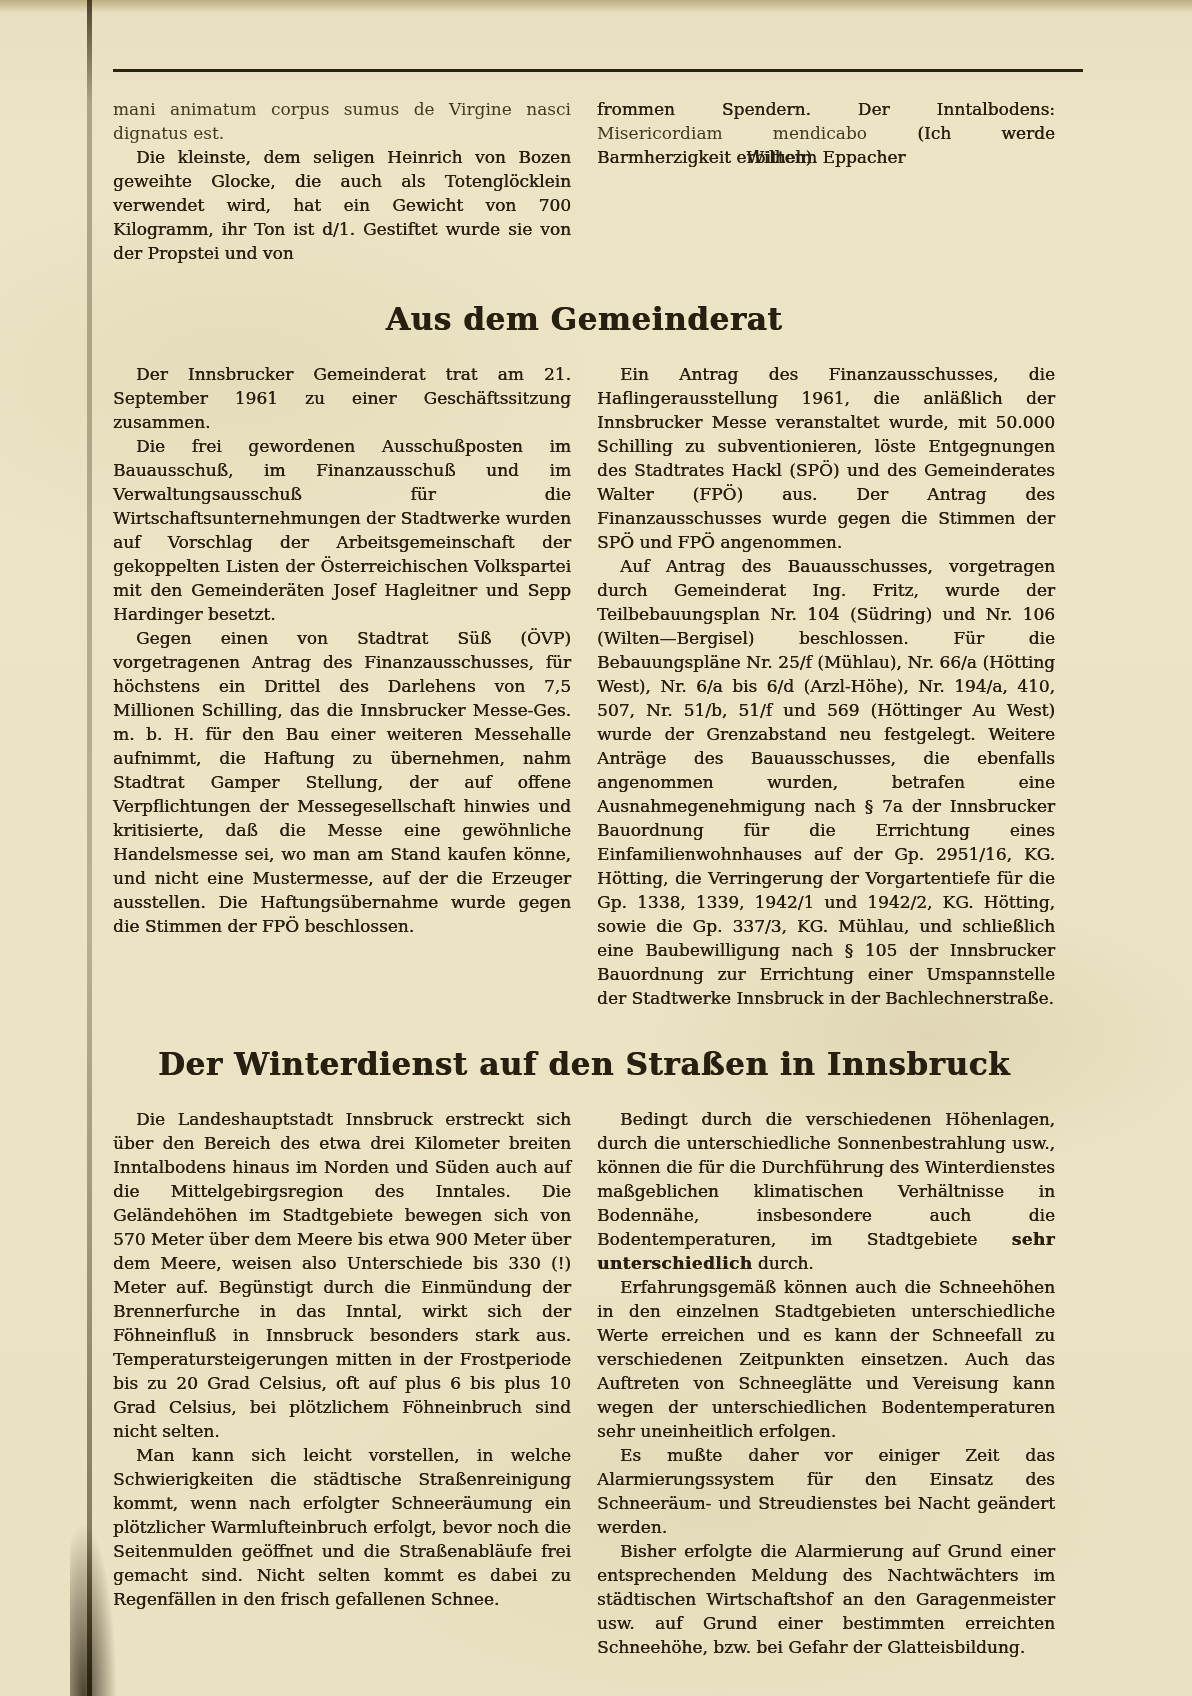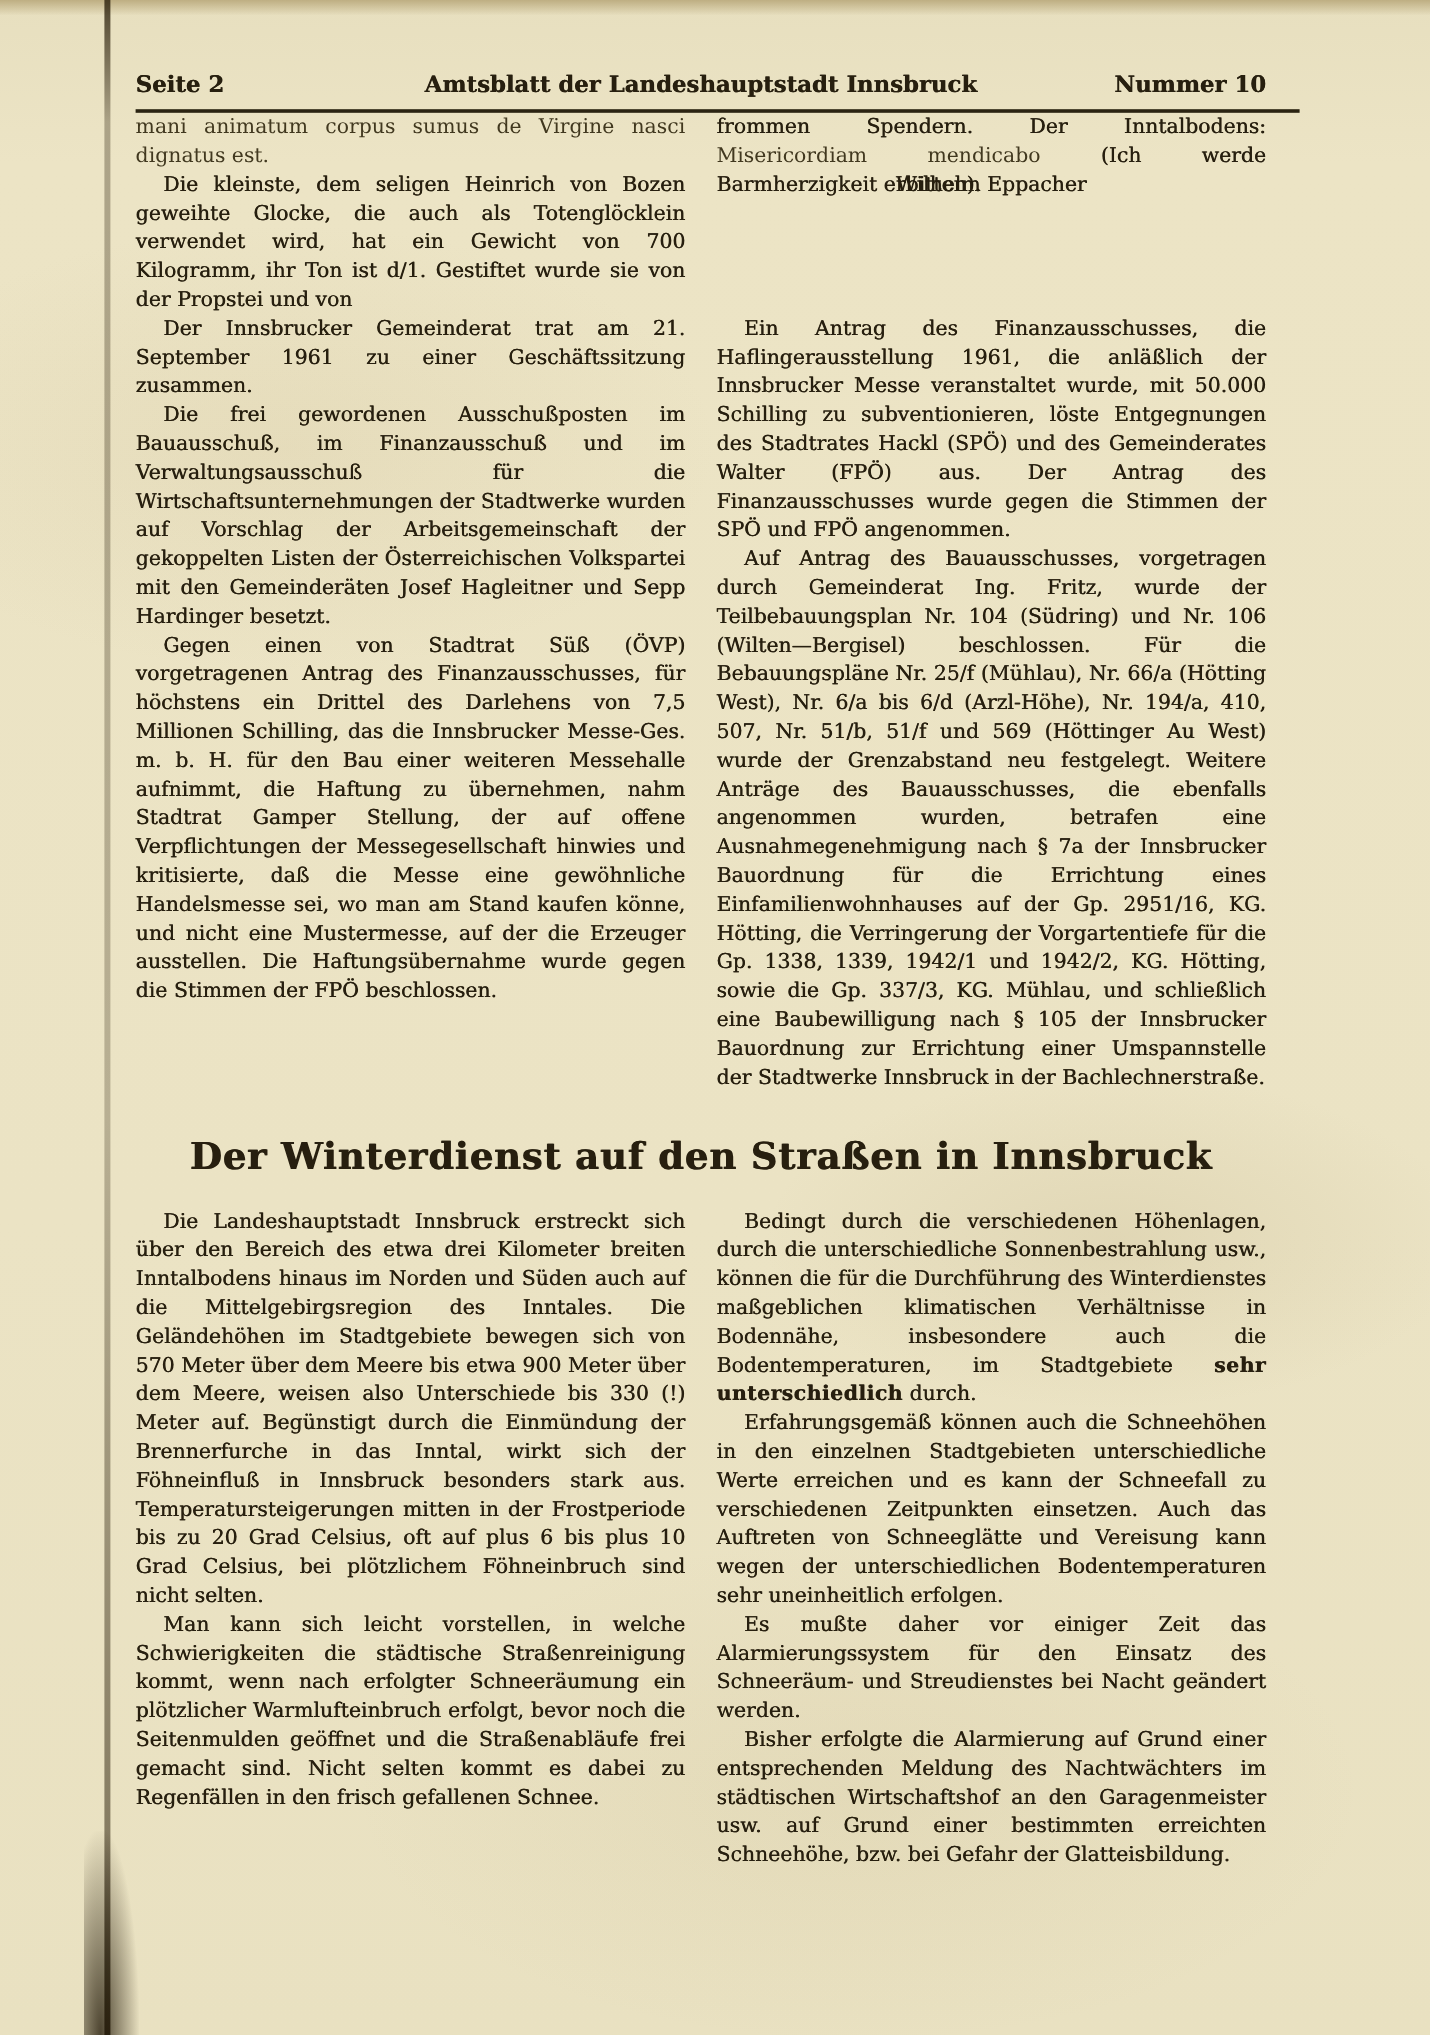--- a/index.html
+++ b/index.html
@@ -30,21 +30,21 @@
 
   
   .masthead{display:flex;align-items:baseline;font-size:19px;font-weight:bold;
     text-shadow:0.4px 0 currentColor;}
   .masthead .left{width:200px;text-align:left;}
   .masthead .center{flex:1;text-align:center;}
   .masthead .right{width:200px;text-align:right;}
   .head-rule{border:none;border-top:3px solid #2b2312;margin:9px 0 0 0;width:103%;}
 
   
-  .columns{display:flex;gap:26px;}
+  .columns{display:flex;gap:26px;margin-top:25px;}
   .col{flex:1;text-align:justify;font-size:17px;line-height:24px;}
   p.para{margin:0;}
   p.indent{text-indent:1.35em;}
   .fr{text-shadow:0.35px 0 currentColor;}             
   .antiqua{color:#41381f;text-shadow:none;}           
   .emph{font-weight:bold;text-shadow:0.4px 0 currentColor;letter-spacing:0.4px;}
   .sig{text-align:center;margin-top:-24px;text-shadow:0.35px 0 currentColor;}
 
   .section-heading{
     text-align:center;font-size:31px;font-weight:bold;
@@ -54,38 +54,34 @@
 </style>
 </head>
 <body>
 
 <div class="page">
   <div class="scan-top-band"></div>
   <div class="scan-gutter-line"></div>
   <div class="scan-corner-shadow"></div>
 
   <div class="content">
-    <div class="masthead">
-      <span class="left">Seite 2</span>
-      <span class="center">Amtsblatt der Landeshauptstadt Innsbruck</span>
-      <span class="right">Nummer 10</span>
-    </div>
     <hr class="head-rule">
 
     <main id="page-body">
         <div class="columns">
           <div class="col">
             <p class="para"><span class="antiqua">mani animatum corpus sumus de Virgine nasci dignatus est.</span></p>
             <p class="para indent"><span class="fr">Die kleinste, dem seligen Heinrich von Bozen geweihte Glocke, die auch als Totenglöcklein verwendet wird, hat ein Gewicht von 700 Kilogramm, ihr Ton ist d/1. Gestiftet wurde sie von der Propstei und von</span></p>
           </div>
           <div class="col">
             <p class="para"><span class="fr">frommen Spendern. Der Inntalbodens: </span><span class="antiqua">Misericordiam mendicabo</span><span class="fr"> (Ich werde Barmherzigkeit erbitten).</span></p>
             <div class="sig">Wilhelm Eppacher</div>
           </div>
         </div>
+        <h2 class="section-heading">Aus dem Gemeinderat</h2>
         <div class="columns">
           <div class="col">
             <p class="para indent"><span class="fr">Der Innsbrucker Gemeinderat trat am 21. September 1961 zu einer Geschäftssitzung zusammen.</span></p>
             <p class="para indent"><span class="fr">Die frei gewordenen Ausschußposten im Bauausschuß, im Finanzausschuß und im Verwaltungsausschuß für die Wirtschaftsunternehmungen der Stadtwerke wurden auf Vorschlag der Arbeitsgemeinschaft der gekoppelten Listen der Österreichischen Volkspartei mit den Gemeinderäten Josef Hagleitner und Sepp Hardinger besetzt.</span></p>
             <p class="para indent"><span class="fr">Gegen einen von Stadtrat Süß (ÖVP) vorgetragenen Antrag des Finanzausschusses, für höchstens ein Drittel des Darlehens von 7,5 Millionen Schilling, das die Innsbrucker Messe-Ges. m. b. H. für den Bau einer weiteren Messehalle aufnimmt, die Haftung zu übernehmen, nahm Stadtrat Gamper Stellung, der auf offene Verpflichtungen der Messegesellschaft hinwies und kritisierte, daß die Messe eine gewöhnliche Handelsmesse sei, wo man am Stand kaufen könne, und nicht eine Mustermesse, auf der die Erzeuger ausstellen. Die Haftungsübernahme wurde gegen die Stimmen der FPÖ beschlossen.</span></p>
           </div>
           <div class="col">
             <p class="para indent"><span class="fr">Ein Antrag des Finanzausschusses, die Haflingerausstellung 1961, die anläßlich der Innsbrucker Messe veranstaltet wurde, mit 50.000 Schilling zu subventionieren, löste Entgegnungen des Stadtrates Hackl (SPÖ) und des Gemeinderates Walter (FPÖ) aus. Der Antrag des Finanzausschusses wurde gegen die Stimmen der SPÖ und FPÖ angenommen.</span></p>
             <p class="para indent"><span class="fr">Auf Antrag des Bauausschusses, vorgetragen durch Gemeinderat Ing. Fritz, wurde der Teilbebauungsplan Nr. 104 (Südring) und Nr. 106 (Wilten—Bergisel) beschlossen. Für die Bebauungspläne Nr. 25/f (Mühlau), Nr. 66/a (Hötting West), Nr. 6/a bis 6/d (Arzl-Höhe), Nr. 194/a, 410, 507, Nr. 51/b, 51/f und 569 (Höttinger Au West) wurde der Grenzabstand neu festgelegt. Weitere Anträge des Bauausschusses, die ebenfalls angenommen wurden, betrafen eine Ausnahmegenehmigung nach § 7a der Innsbrucker Bauordnung für die Errichtung eines Einfamilienwohnhauses auf der Gp. 2951/16, KG. Hötting, die Verringerung der Vorgartentiefe für die Gp. 1338, 1339, 1942/1 und 1942/2, KG. Hötting, sowie die Gp. 337/3, KG. Mühlau, und schließlich eine Baubewilligung nach § 105 der Innsbrucker Bauordnung zur Errichtung einer Umspannstelle der Stadtwerke Innsbruck in der Bachlechnerstraße.</span></p>
           </div>

